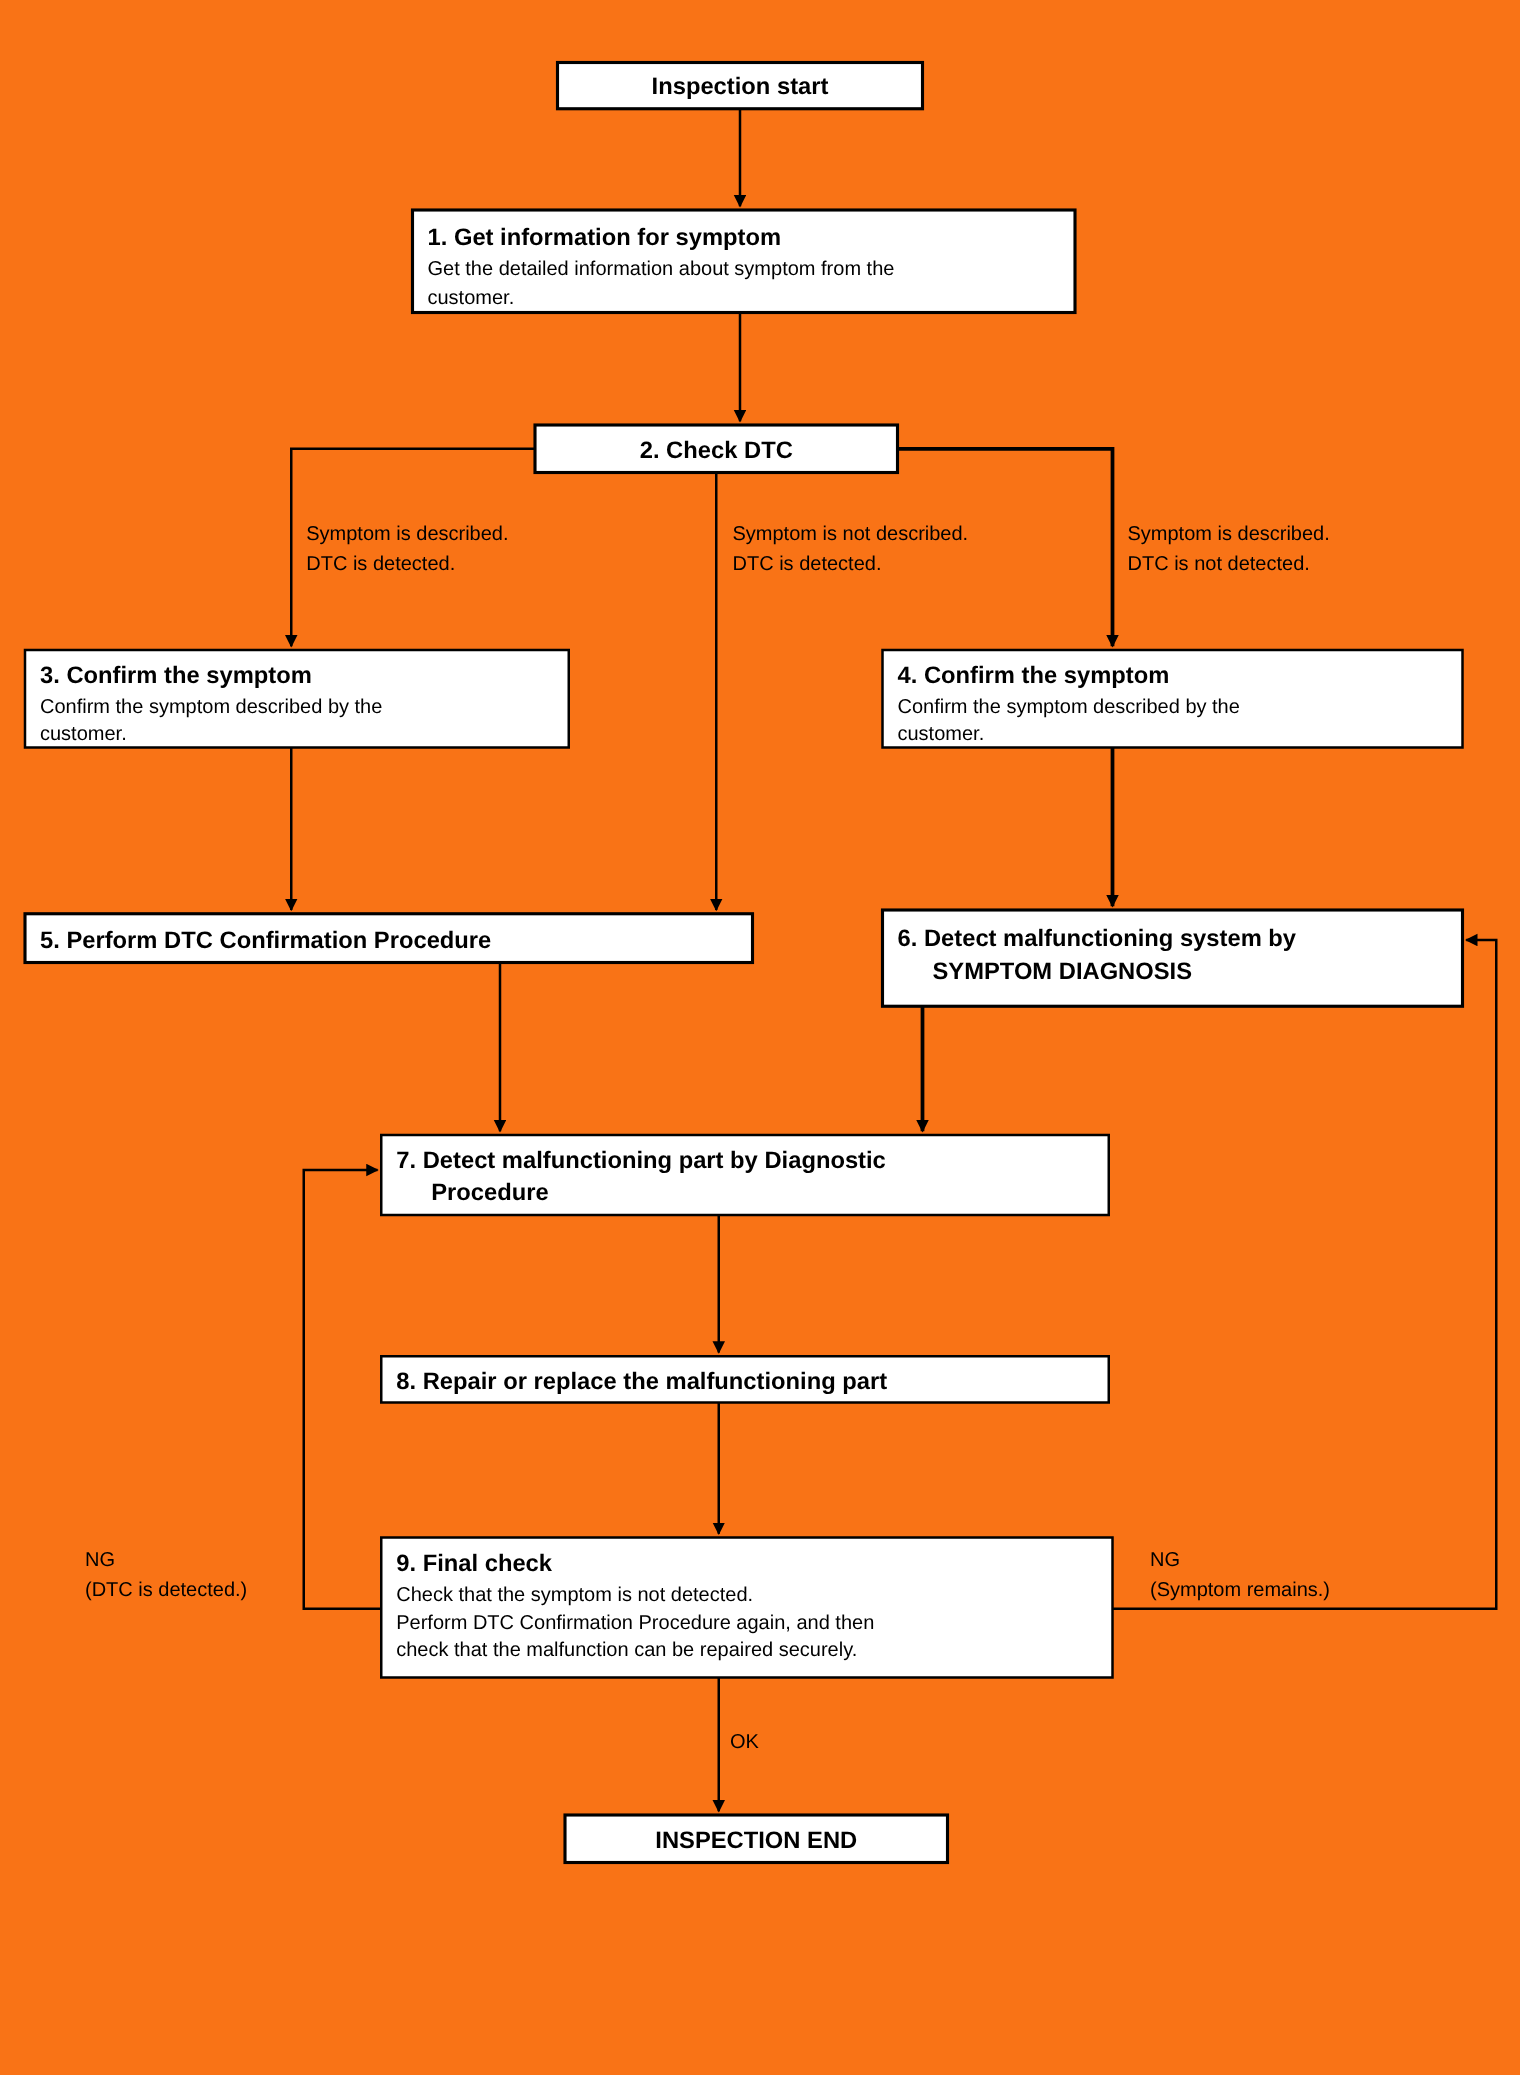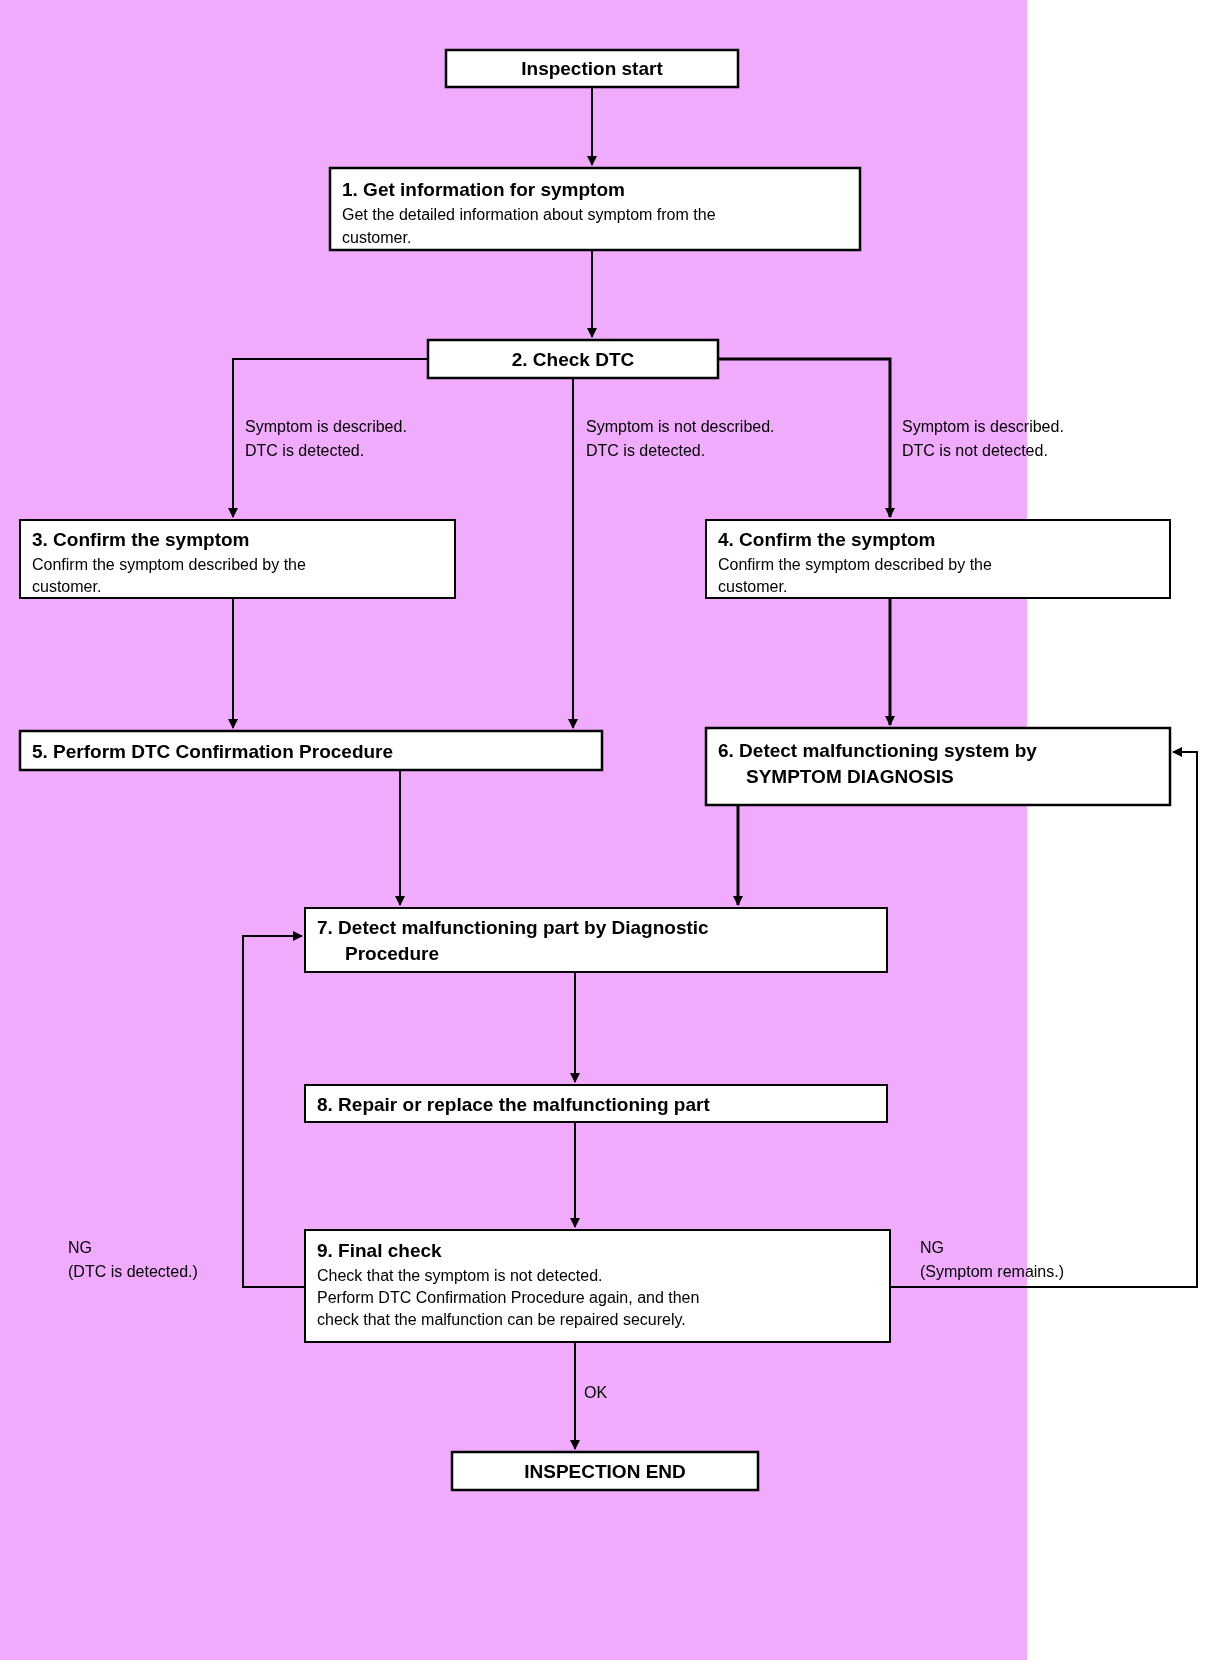--- a/index.html
+++ b/index.html
@@ -2,23 +2,23 @@
 <html><head>
 <meta charset="utf-8">
 <style>
   html, body {
     margin: 0;
     padding: 0;
     background: #ffffff;
   }
   .stage {
     position: relative;
-    width: 1027px;
+    width: 1216px;
     height: 1660px;
-    background: #f0abfc;
+    background: #f97316;
     font-family: "Liberation Sans", sans-serif;
   }
   svg { display: block; }
   .box {
     fill: #ffffff;
     stroke: #000000;
   }
   .bw25 { stroke-width: 2.5; }
   .bw2  { stroke-width: 2; }
   .edge {

